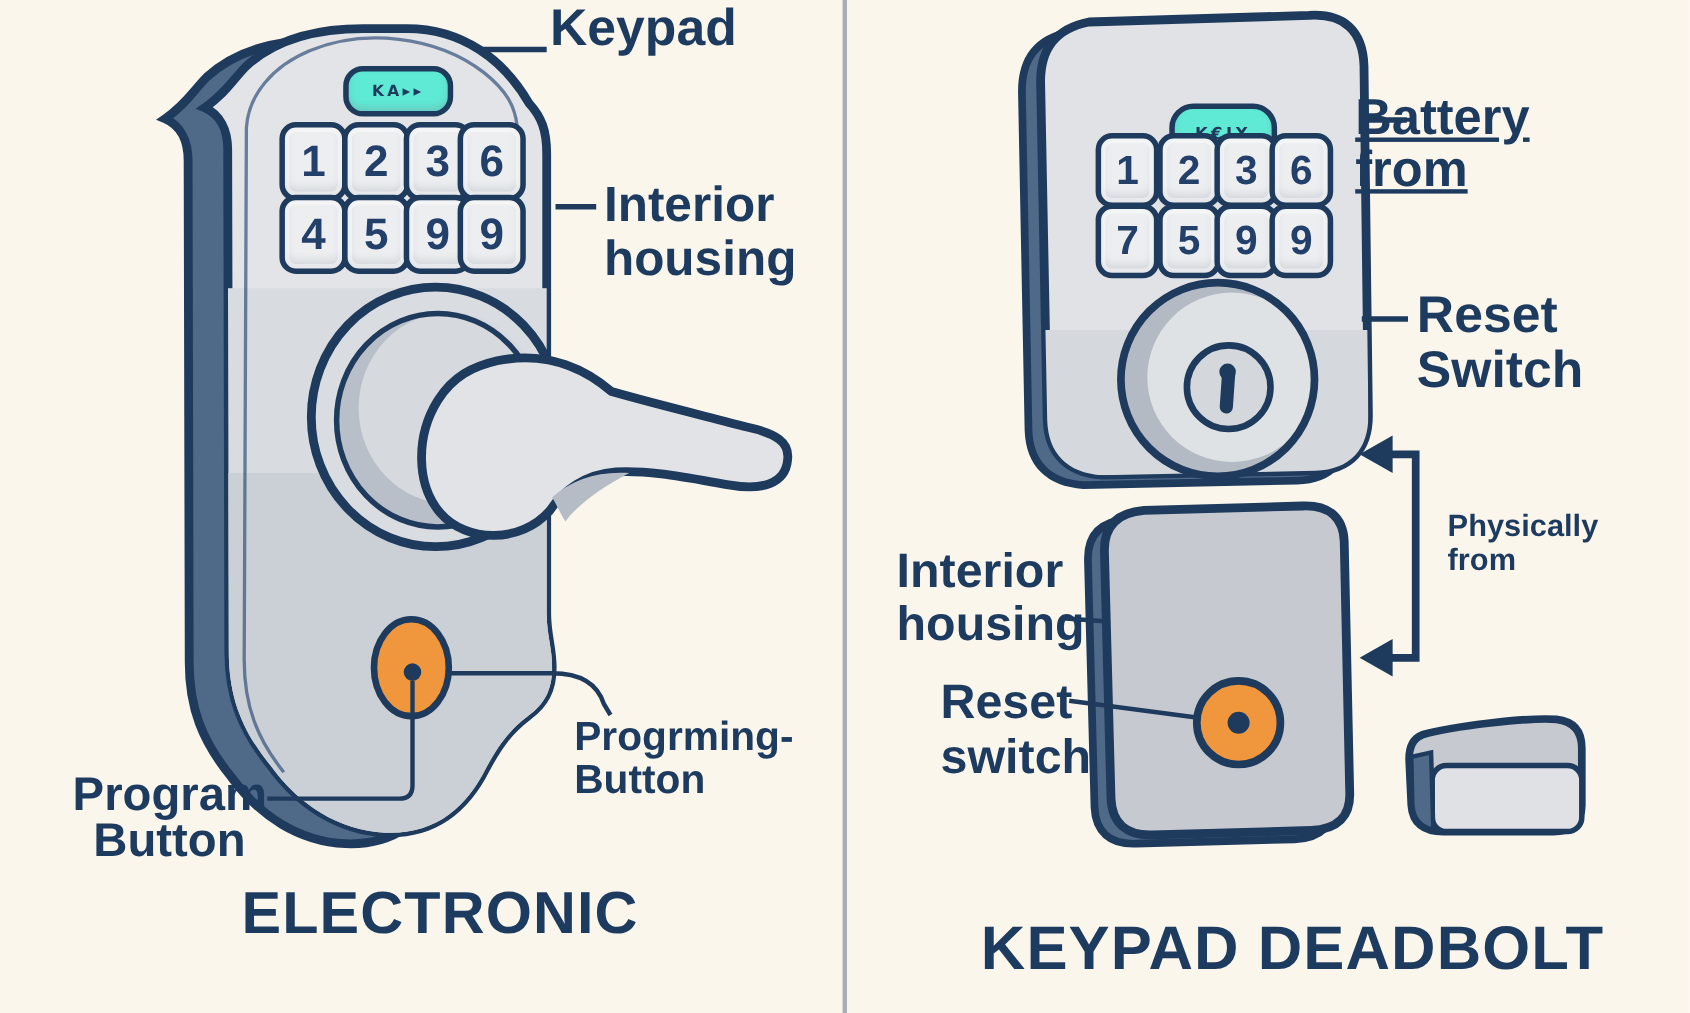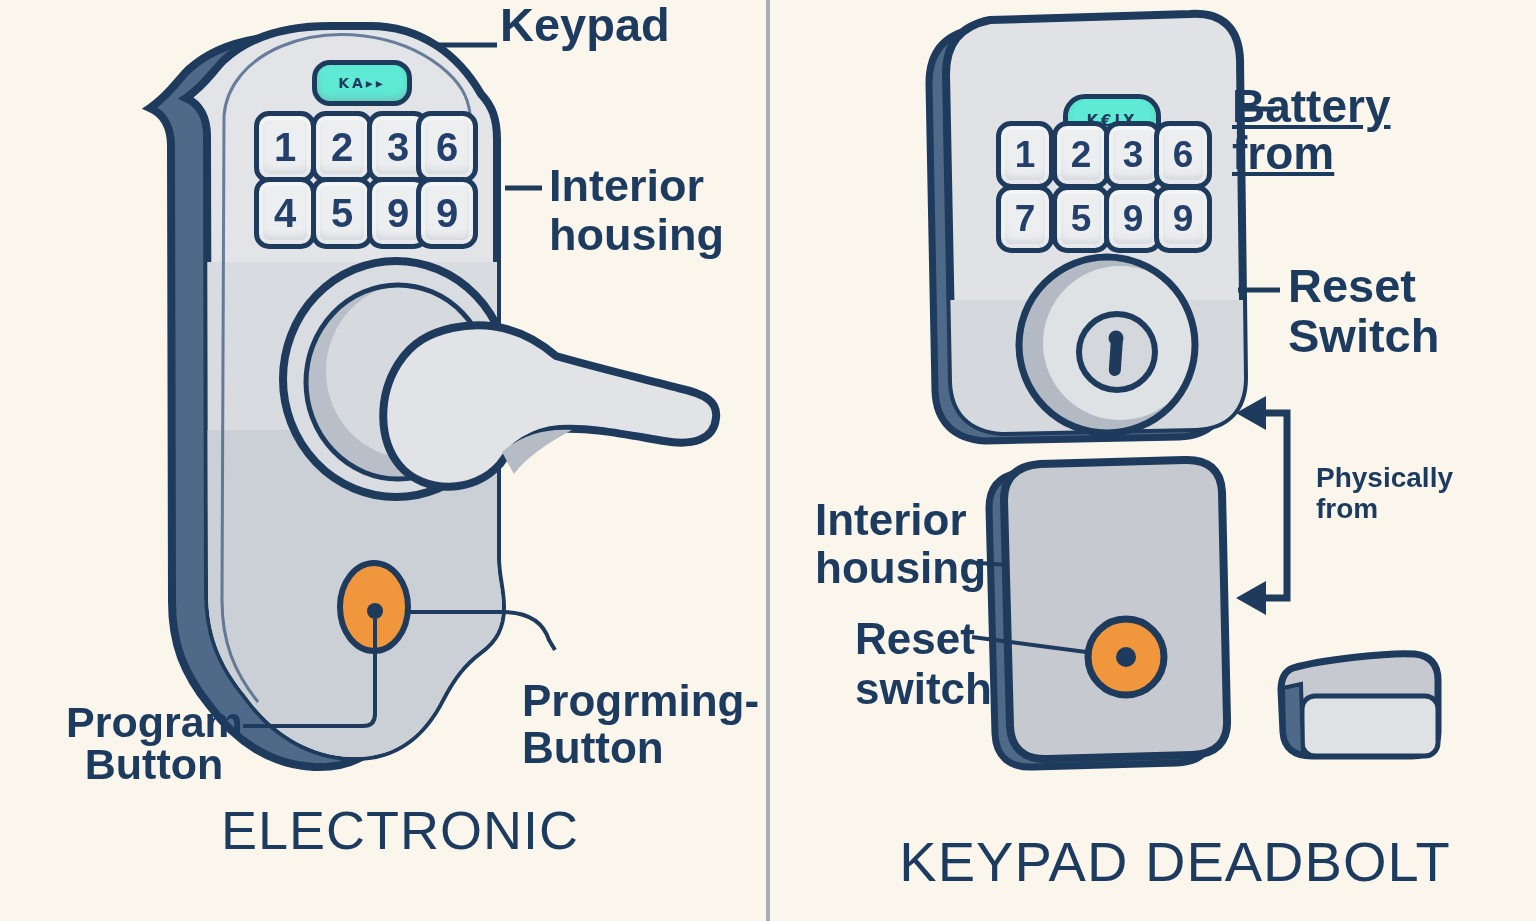--- a/index.html
+++ b/index.html
@@ -1,21 +1,21 @@
 <!DOCTYPE html>
 <html><head>
 <meta charset="utf-8">
 <style>
   html,body{margin:0;padding:0;}
   .stage{position:relative;width:1536px;height:921px;background:#faf6ec;overflow:hidden;
          font-family:"Liberation Sans","DejaVu Sans",sans-serif;}
   .stage svg{position:absolute;left:0;top:0;z-index:1;}
   .lbl{position:absolute;z-index:3;color:#1d3a5f;font-weight:700;line-height:1.08;}
   .lbl div{display:block;}
-  .title{position:absolute;z-index:3;color:#1d3a5f;font-weight:400;text-align:center;
+  .title{position:absolute;z-index:3;color:#1d3a5f;font-weight:700;text-align:center;
          letter-spacing:1px;line-height:1.07;}
   .key{position:absolute;z-index:2;border:5px solid #1e3a5c;border-radius:15px;
        background:#eceef0;color:#23406b;font-weight:700;display:flex;align-items:center;
        justify-content:center;box-shadow:inset 0 0 0 4px rgba(255,255,255,.45),
        inset 0 -6px 9px rgba(125,135,150,.28);}
   .key-l{width:52px;height:62px;font-size:40px;}
   .key-r{width:48px;height:58px;font-size:37px;}
   .speaker{position:absolute;z-index:2;border:5px solid #1e3a5c;border-radius:22px;
        background:#5eead4;color:#1e3a5c;font-weight:700;display:flex;align-items:center;
        justify-content:center;letter-spacing:3px;font-family:"DejaVu Sans",sans-serif;
@@ -136,21 +136,21 @@
 <div class="key key-r" style="left:996px;top:185px;">7</div>
 <div class="key key-r" style="left:1052px;top:185px;">5</div>
 <div class="key key-r" style="left:1104px;top:185px;">9</div>
 <div class="key key-r" style="left:1154px;top:185px;">9</div>
 
 <div class="lbl" style="left:500px;top:0;font-size:47px;">Keypad</div>
 <div class="lbl" style="left:549px;top:162px;font-size:45px;">
   <div>Interior</div>
   <div>housing</div>
 </div>
-<div class="lbl" style="left:522px;top:678px;font-size:44px;line-height:1.06;">
+<div class="lbl" style="left:522px;top:650px;font-size:37px;line-height:1.06;">
   <div>Progrming-</div>
   <div>Button</div>
 </div>
 <div class="lbl" style="left:66px;top:702px;width:176px;text-align:center;font-size:43px;line-height:0.97;">
   <div>Program</div>
   <div>Button</div>
 </div>
 <div class="title" style="left:10px;top:802px;width:780px;font-size:54px;">
   <div>ELECTRONIC</div>
 </div>

